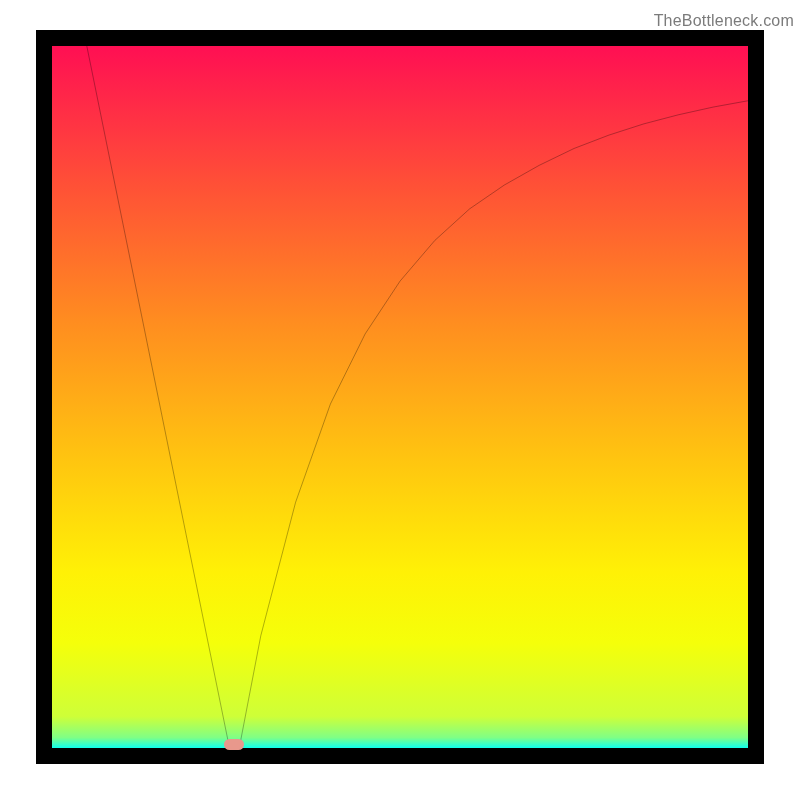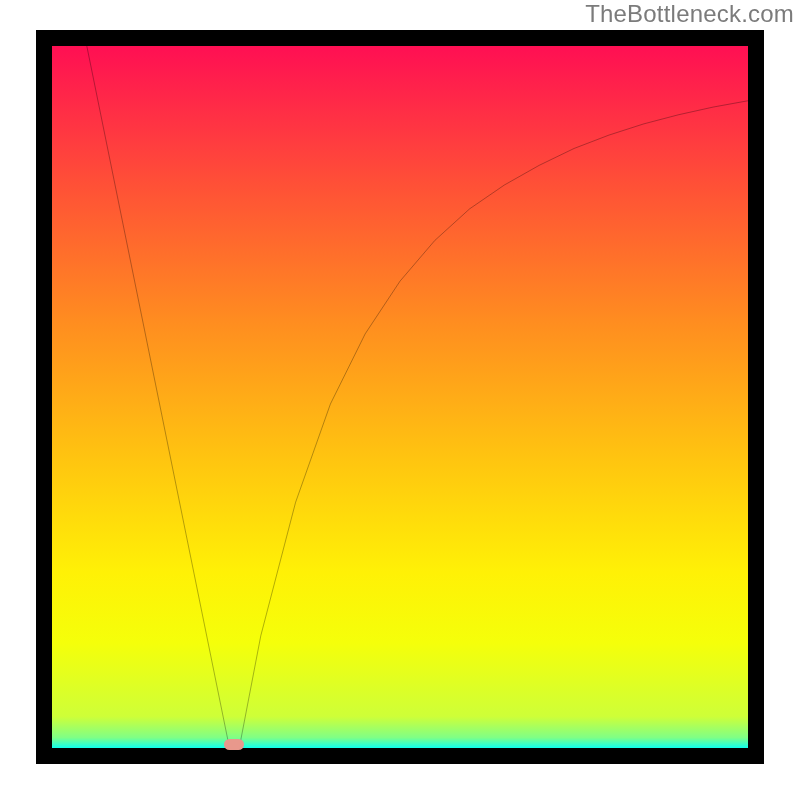--- a/index.html
+++ b/index.html
@@ -4,24 +4,24 @@
 <style>
   * { margin:0; padding:0; box-sizing:border-box; }
   html, body { width:800px; height:800px; overflow:hidden; background:#fff; }
   .frame {
     position:relative;
     width:800px;
     height:800px;
   }
   .watermark {
     position:absolute;
-    top:0;
+    top:12px;
     right:6px;
     font-family:Arial, sans-serif;
-    font-size:24px;
+    font-size:16px;
     color:#7b7b7b;
     letter-spacing:0.2px;
   }
   .plot-area {
     position:absolute;
     left:36px;
     top:30px;
     width:728px;
     height:734px;
     background:#000; 

